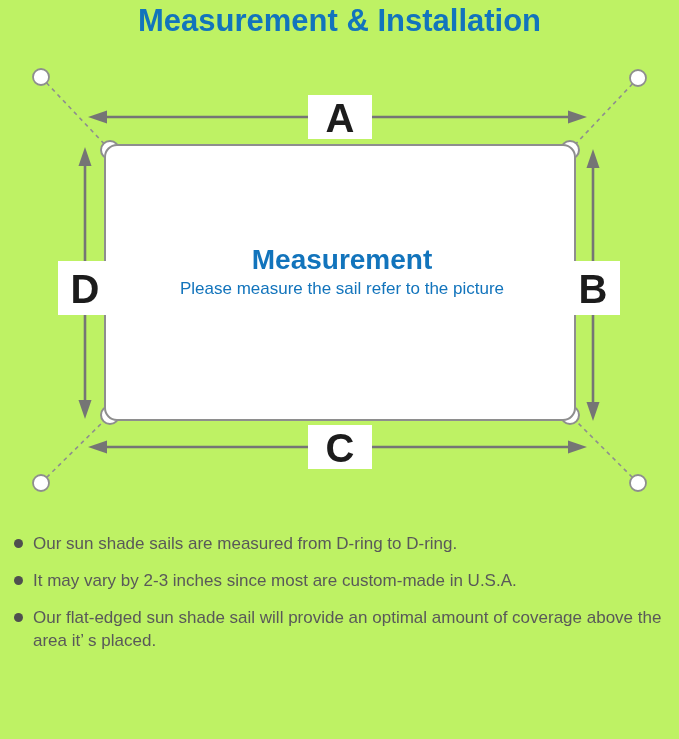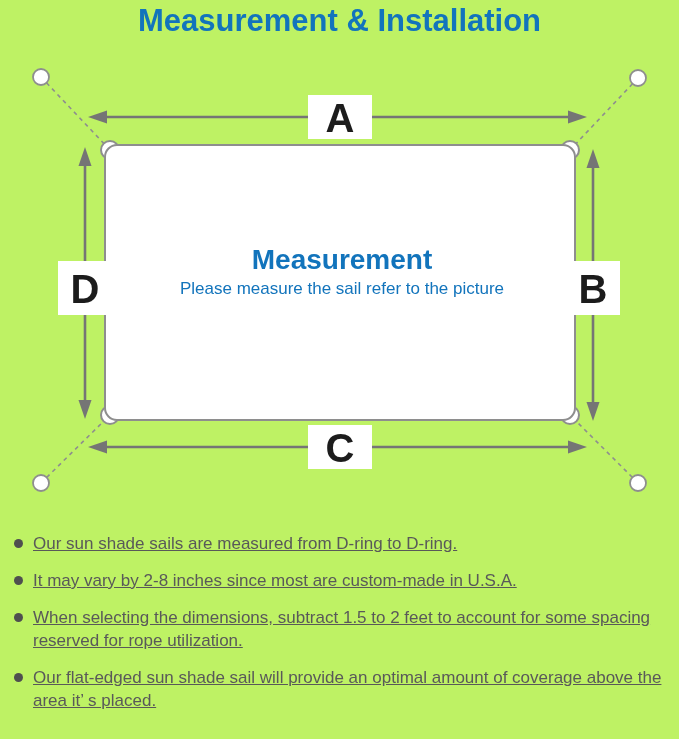--- a/index.html
+++ b/index.html
@@ -18,21 +18,21 @@
     list-style:none; margin:0; padding:0;
   }
   .note-item {
     display:flex; align-items:flex-start; margin-bottom:14px;
     color:#595959; font-size:17px; line-height:23px;
   }
   .bullet-dot {
     flex:0 0 auto; width:9px; height:9px; border-radius:50%;
     background:#4f4f4f; margin:7px 10px 0 2px;
   }
-  .note-text { flex:1 1 auto;text-decoration:underline; }
+  .note-text { flex:1 1 auto; }
   svg text { font-family:"Liberation Sans", sans-serif; }
   .dim-label { font-size:40px; font-weight:bold; fill:#1c1c1c; }
   .center-title { font-size:28px; font-weight:bold; fill:#1274bc; }
   .center-sub { font-size:17px; fill:#1274bc; }
 </style>
 </head>
 <body>
 
 <div class="page">
 
@@ -98,25 +98,21 @@
     <text class="center-sub" x="342" y="239" text-anchor="middle">Please measure the sail refer to the picture</text>
   </svg>
 
   <ul class="notes">
     <li class="note-item">
       <span class="bullet-dot"></span>
       <span class="note-text">Our sun shade sails are measured from D-ring to D-ring.</span>
     </li>
     <li class="note-item">
       <span class="bullet-dot"></span>
-      <span class="note-text">It may vary by 2-8 inches since most are custom-made in U.S.A.</span>
-    </li>
-    <li class="note-item">
-      <span class="bullet-dot"></span>
-      <span class="note-text">When selecting the dimensions, subtract 1.5 to 2 feet to account for some spacing reserved for rope utilization.</span>
+      <span class="note-text">It may vary by 2-3 inches since most are custom-made in U.S.A.</span>
     </li>
     <li class="note-item">
       <span class="bullet-dot"></span>
       <span class="note-text">Our flat-edged sun shade sail will provide an optimal amount of coverage above the area it’ s placed.</span>
     </li>
   </ul>
 
 </div>
 
 </body></html>

